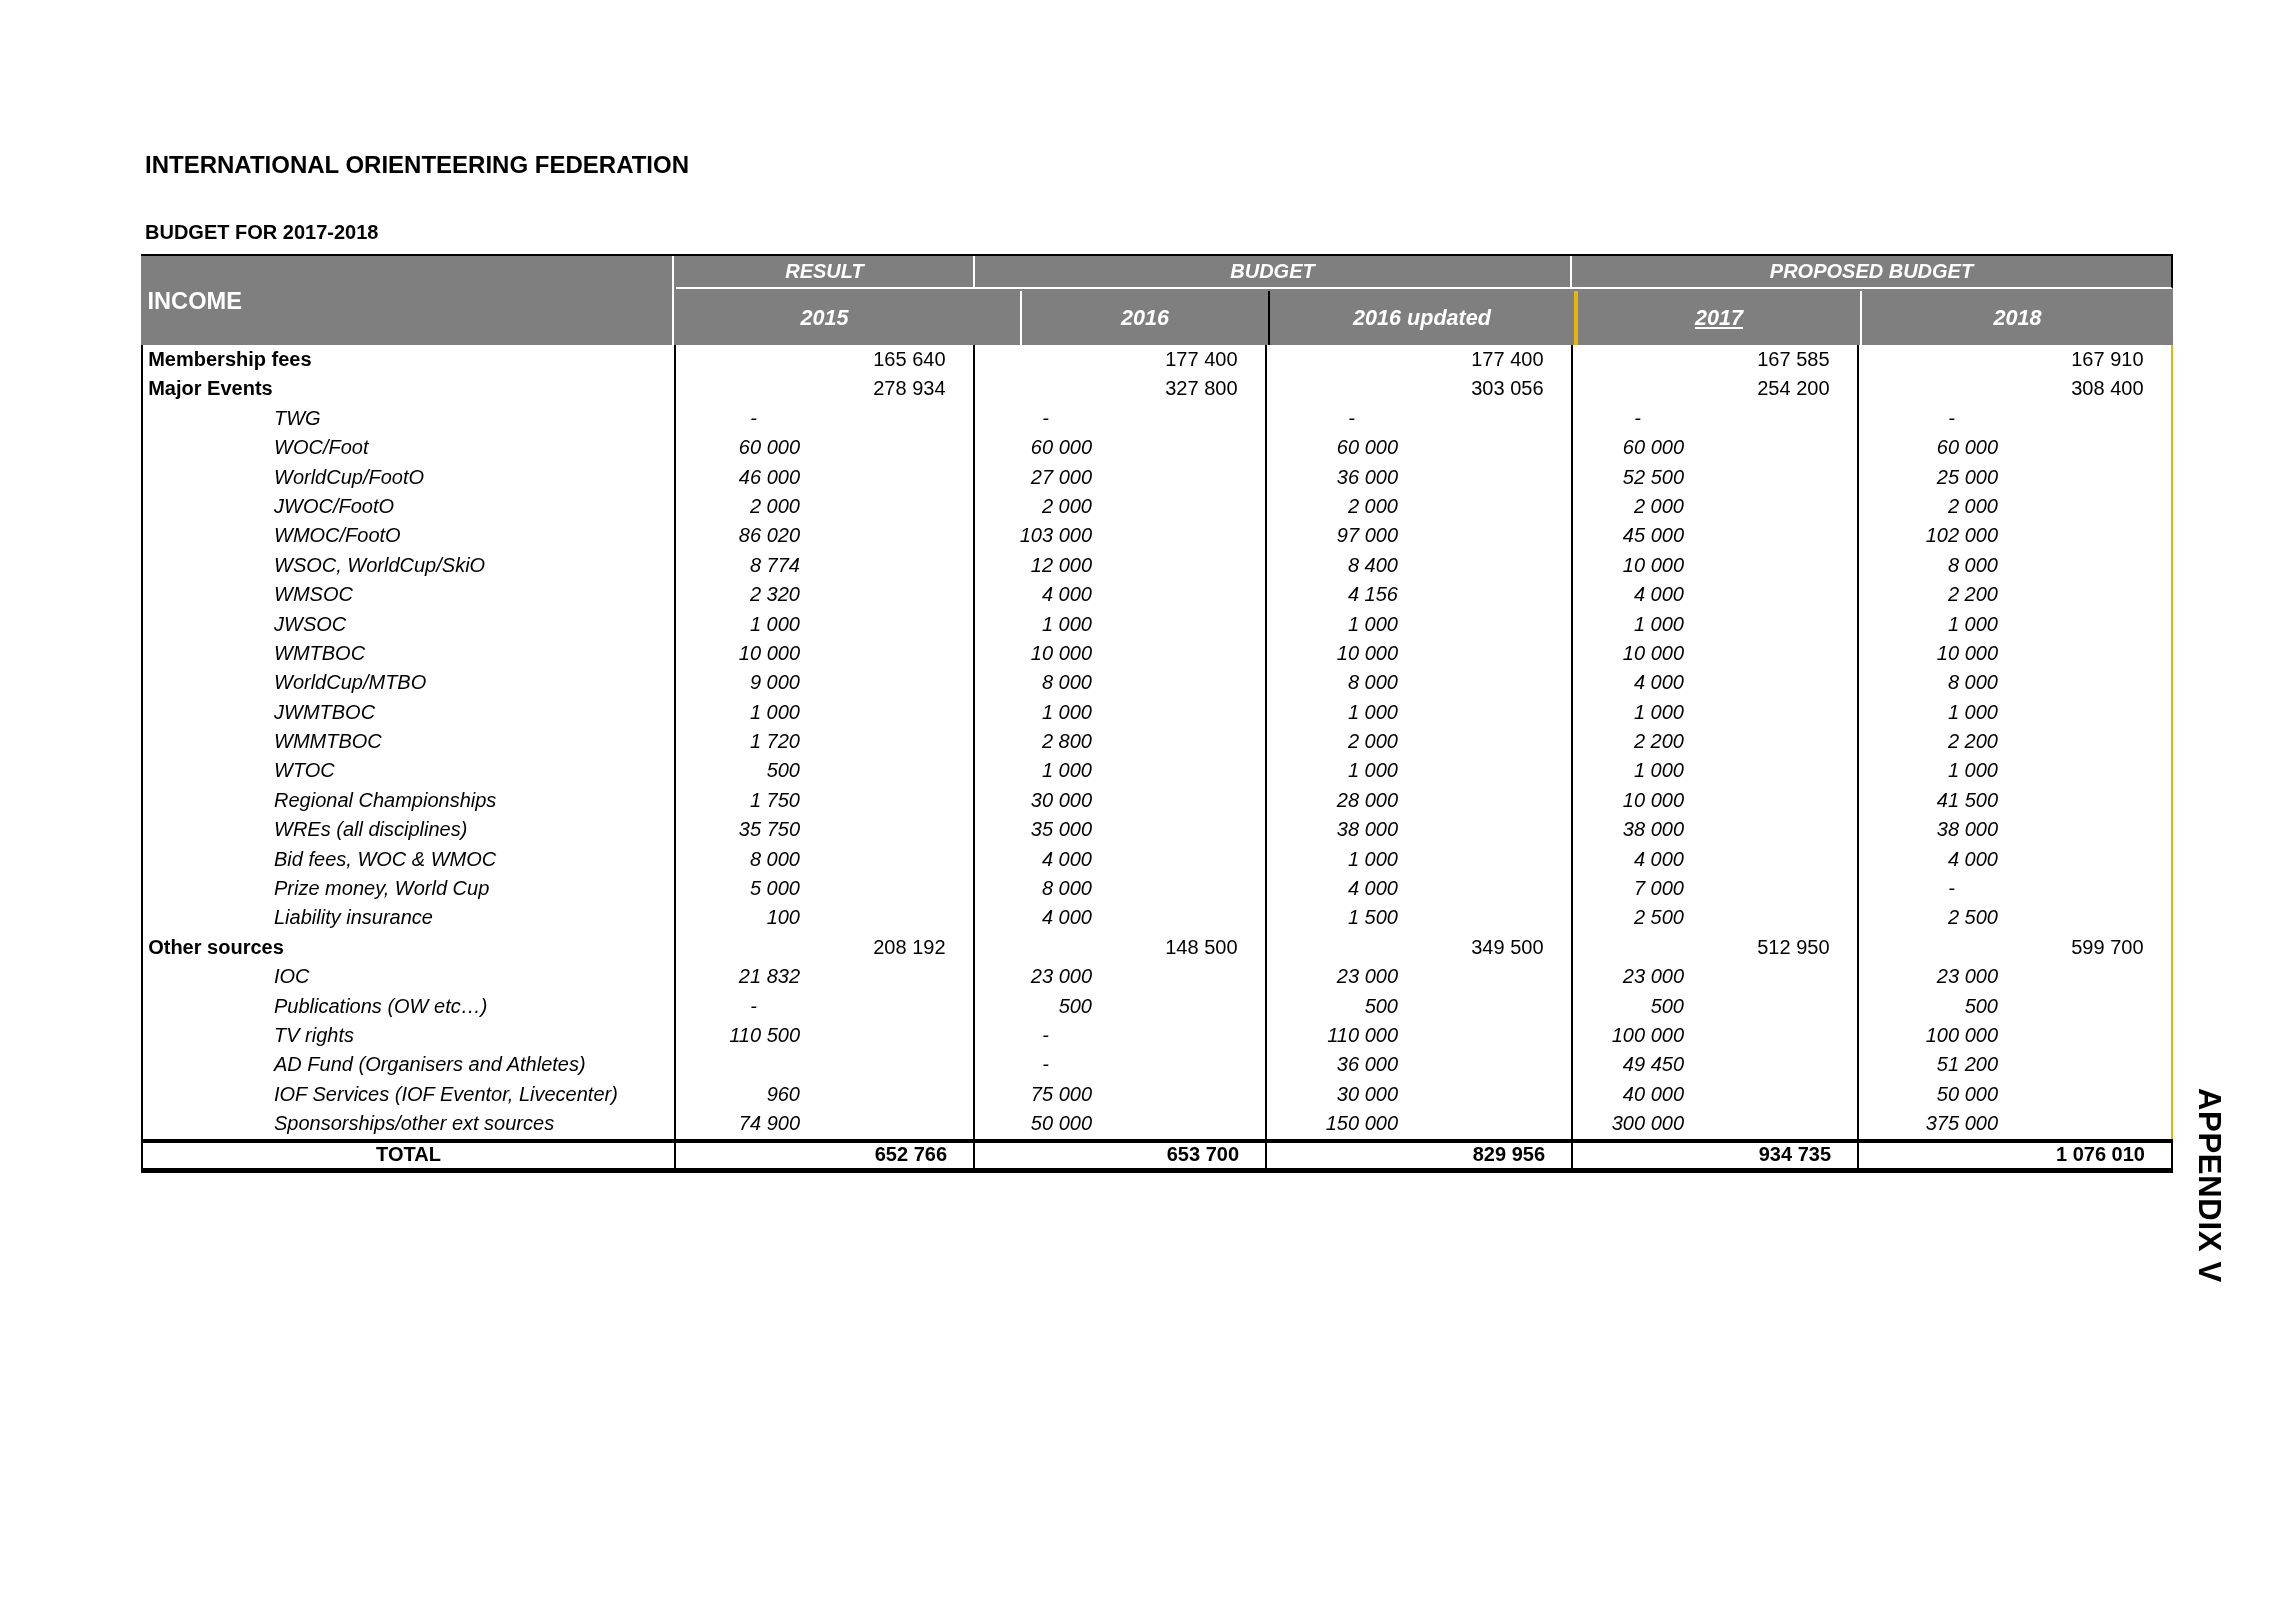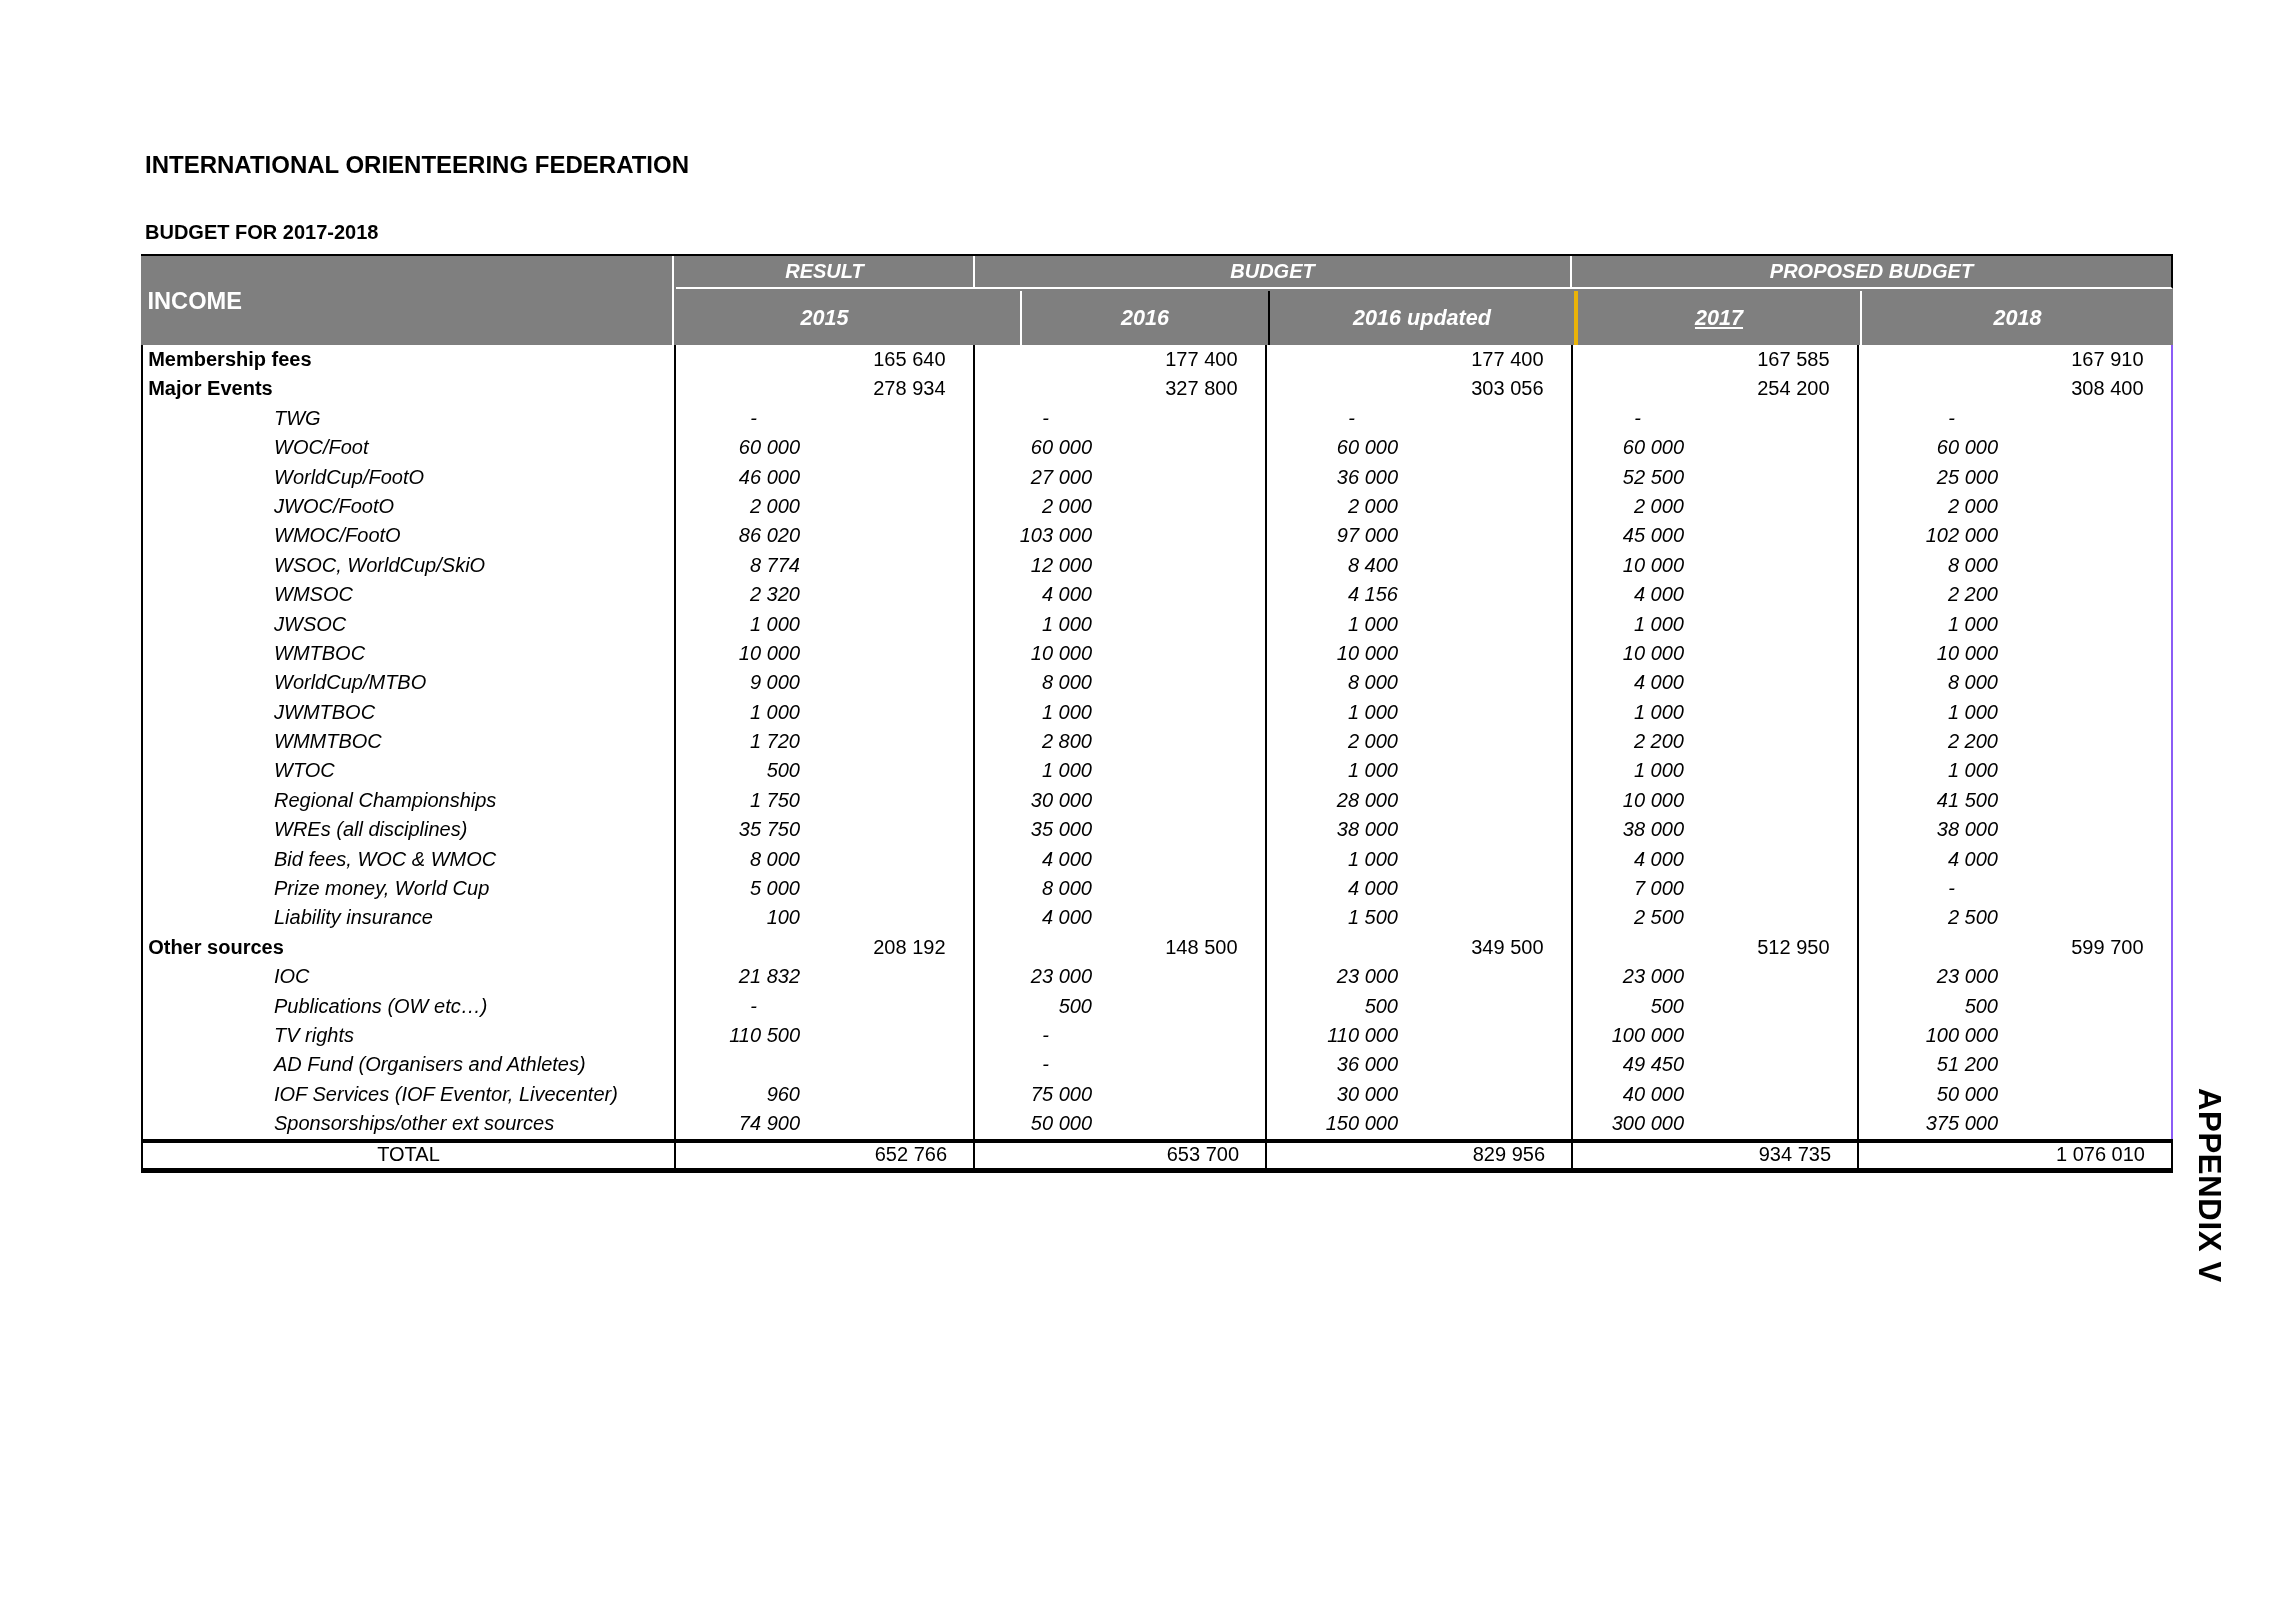--- a/index.html
+++ b/index.html
@@ -62,21 +62,21 @@
   }
   .y-2015  { width:297px; }
   .y-2016  { width:248px; border-left:2px solid #ffffff;margin-left:47px; }
   .y-2016u { width:306px; border-left:2px solid #000000; }
   .y-2017  { width:286px; border-left:4px solid #eab308;text-decoration:underline; }
   .y-2018  { flex:1;      border-left:2px solid #ffffff; }
 
   
   .tbody {
     border-left:2px solid #000;
-    border-right:2px solid #8b5cf6;
+    border-right:2px solid #eab308;
   }
   .trow {
     display:grid;
     grid-template-columns:531px 299px 292px 306px 286px 1fr;
     height:29.4px;
   }
   .trow .cell {
     font-size:20px;
     line-height:29px;
     white-space:nowrap;
@@ -90,21 +90,21 @@
   .trow.sub  .val { font-style:italic; padding-right:173px; }
   .trow.sub  .val.dash { padding-right:216px; }
 
   
   .trow.total {
     height:34px;
     border:2px solid #000;
     border-top:4.6px solid #000;
     border-bottom:5.2px solid #000;
   }
-  .trow.total .cell { font-weight:normal; line-height:23.6px; display:flex; align-items:center; }
+  .trow.total .cell { font-weight:bold; line-height:23.6px; display:flex; align-items:center; }
   .trow.total .lab  { justify-content:center; }
   .trow.total .val  { justify-content:flex-end; padding-right:26px; }
 
   
   .appendix {
     position:absolute; left:2191px; top:1088px;
     writing-mode:vertical-rl;
     font-size:31px; font-weight:bold;
     letter-spacing:0.7px;
     white-space:nowrap;

